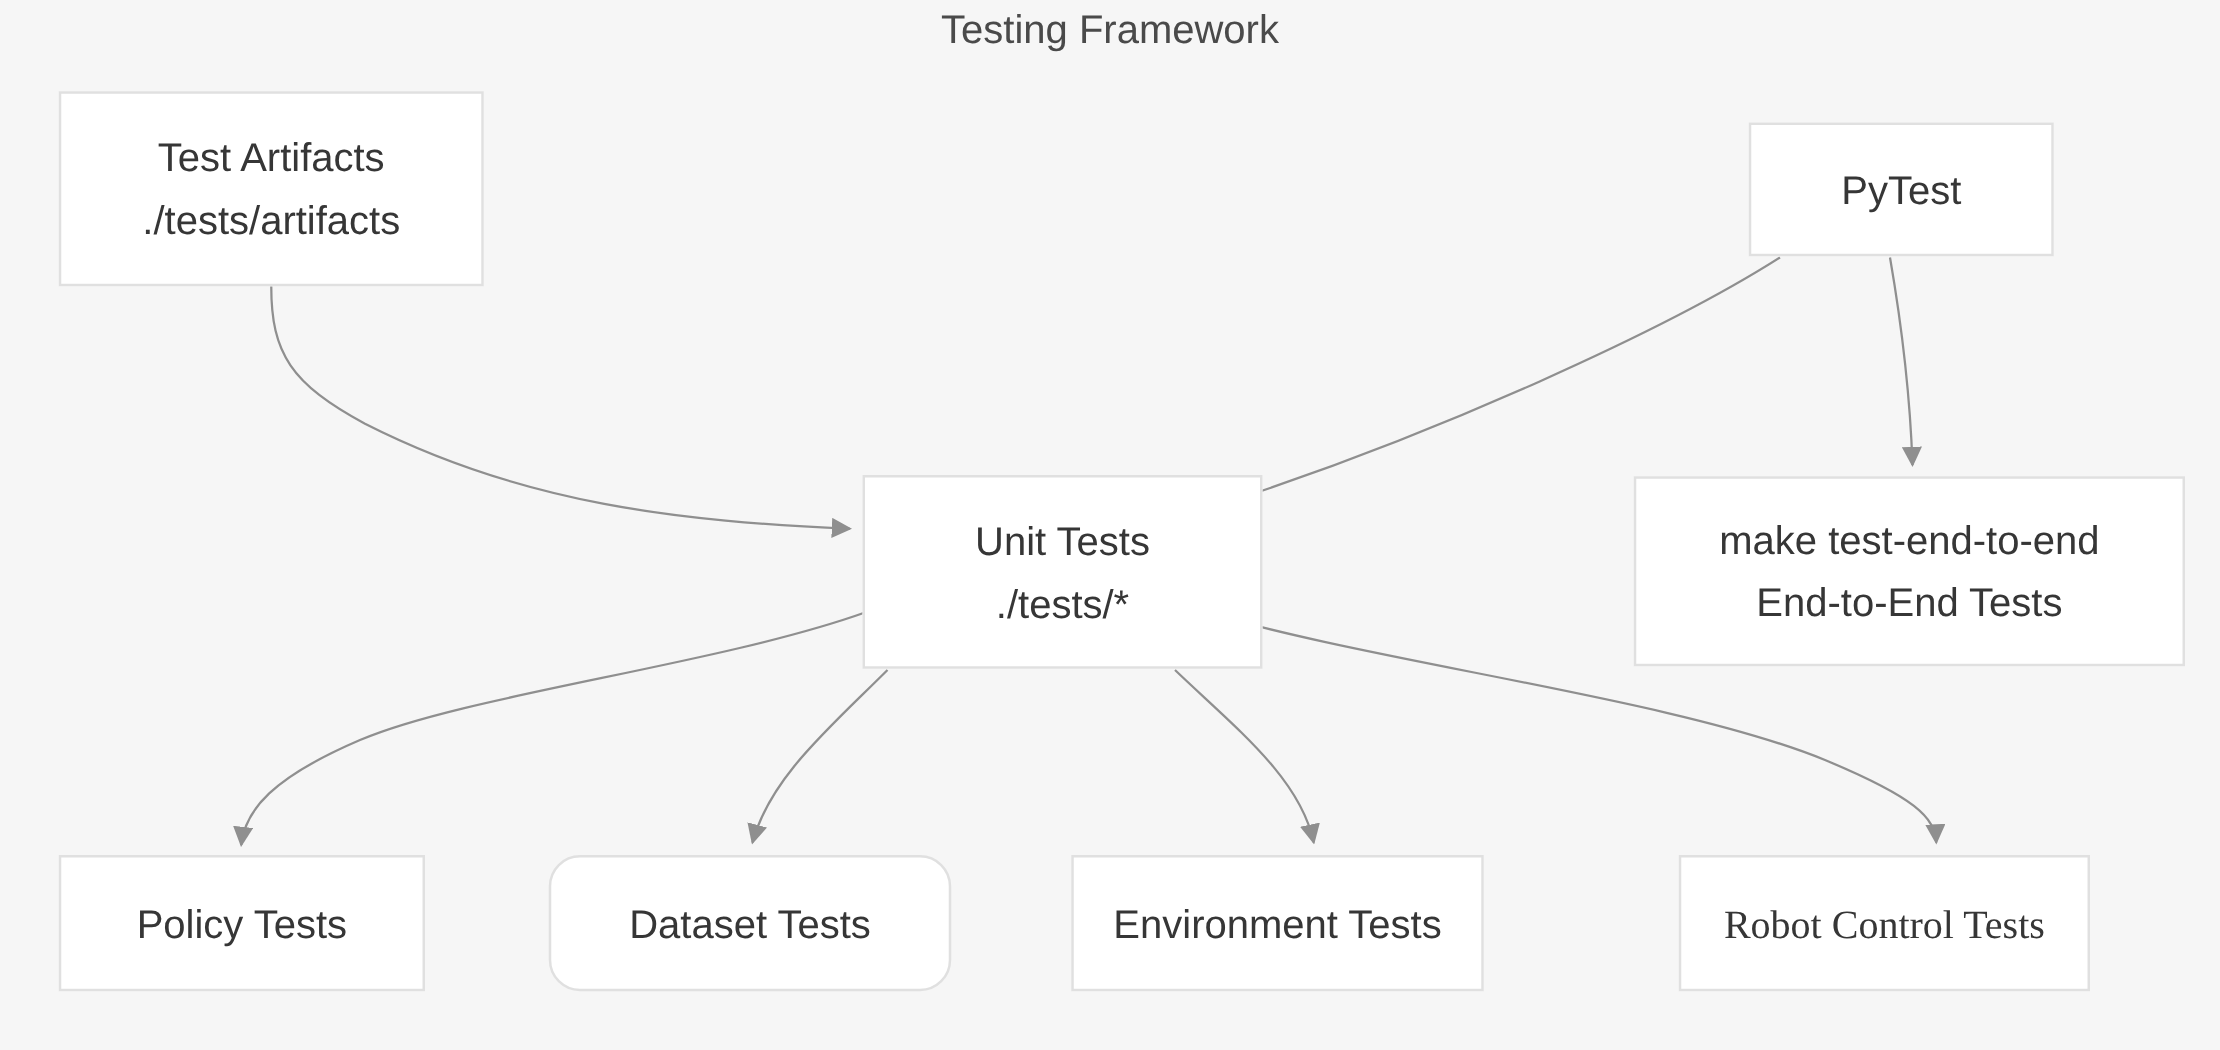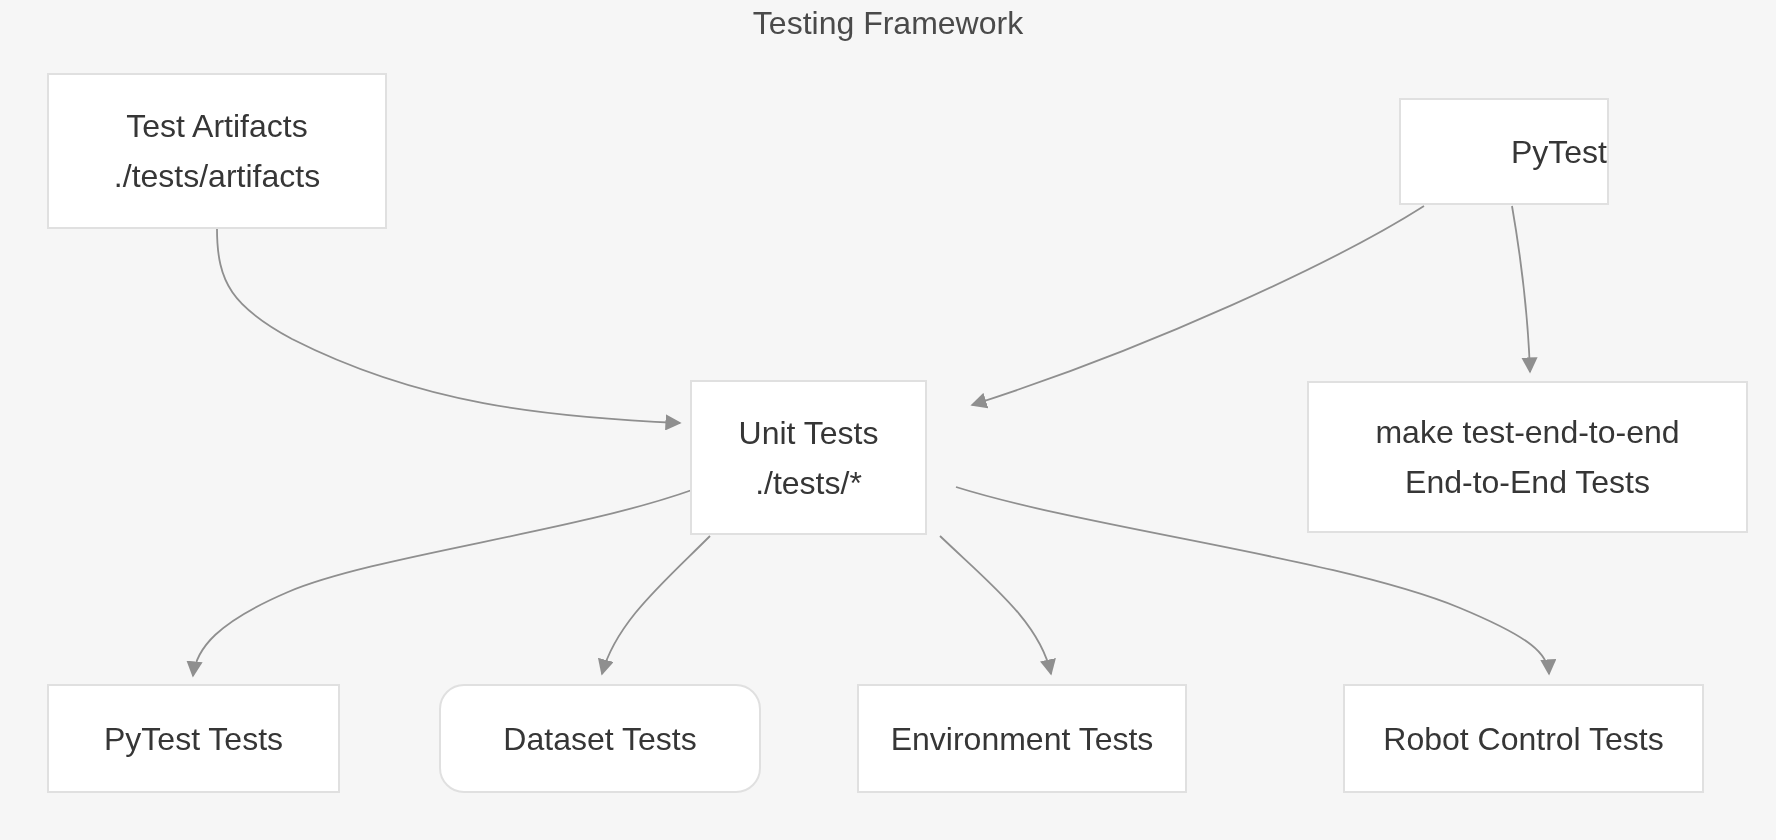--- a/index.html
+++ b/index.html
@@ -78,37 +78,37 @@
         <path d="M 710 536 C 664 582 616 622 602 674" class="edge" marker-end="url(#arrowhead)"></path>
         <path d="M 940 536 C 988 582 1040 622 1051 674" class="edge" marker-end="url(#arrowhead)"></path>
         <path d="M 956 487 C 1094 530 1338 558 1460 608 C 1532 638 1548 654 1549 674" class="edge" marker-end="url(#arrowhead)"></path>
       </g>
   </svg>
   <div id="nodes">
       <div class="node" style="left: 47px; top: 73px; width: 340px; height: 156px;">
         <span class="node-line">Test Artifacts</span>
         <span class="node-line">./tests/artifacts</span>
       </div>
-      <div class="node" style="left: 1399px; top: 98px; width: 210px; height: 107px; align-items: flex-end;">
+      <div class="node" style="left: 1399px; top: 98px; width: 244px; height: 107px;">
         <span class="node-line">PyTest</span>
       </div>
-      <div class="node" style="left: 690px; top: 380px; width: 237px; height: 155px;">
+      <div class="node" style="left: 690px; top: 380px; width: 320px; height: 155px;">
         <span class="node-line">Unit Tests</span>
         <span class="node-line">./tests/*</span>
       </div>
       <div class="node" style="left: 1307px; top: 381px; width: 441px; height: 152px;">
         <span class="node-line">make test-end-to-end</span>
         <span class="node-line">End-to-End Tests</span>
       </div>
       <div class="node" style="left: 47px; top: 684px; width: 293px; height: 109px;">
-        <span class="node-line">PyTest Tests</span>
+        <span class="node-line">Policy Tests</span>
       </div>
       <div class="node" style="left: 439px; top: 684px; width: 322px; height: 109px; border-radius: 25px;">
         <span class="node-line">Dataset Tests</span>
       </div>
       <div class="node" style="left: 857px; top: 684px; width: 330px; height: 109px;">
         <span class="node-line">Environment Tests</span>
       </div>
-      <div class="node" style="left: 1343px; top: 684px; width: 361px; height: 109px;">
+      <div class="node" style="left: 1343px; top: 684px; width: 329px; height: 109px; font-family: Liberation Serif, serif;">
         <span class="node-line">Robot Control Tests</span>
       </div>
     </div>
 </div>
 
 </body></html>

